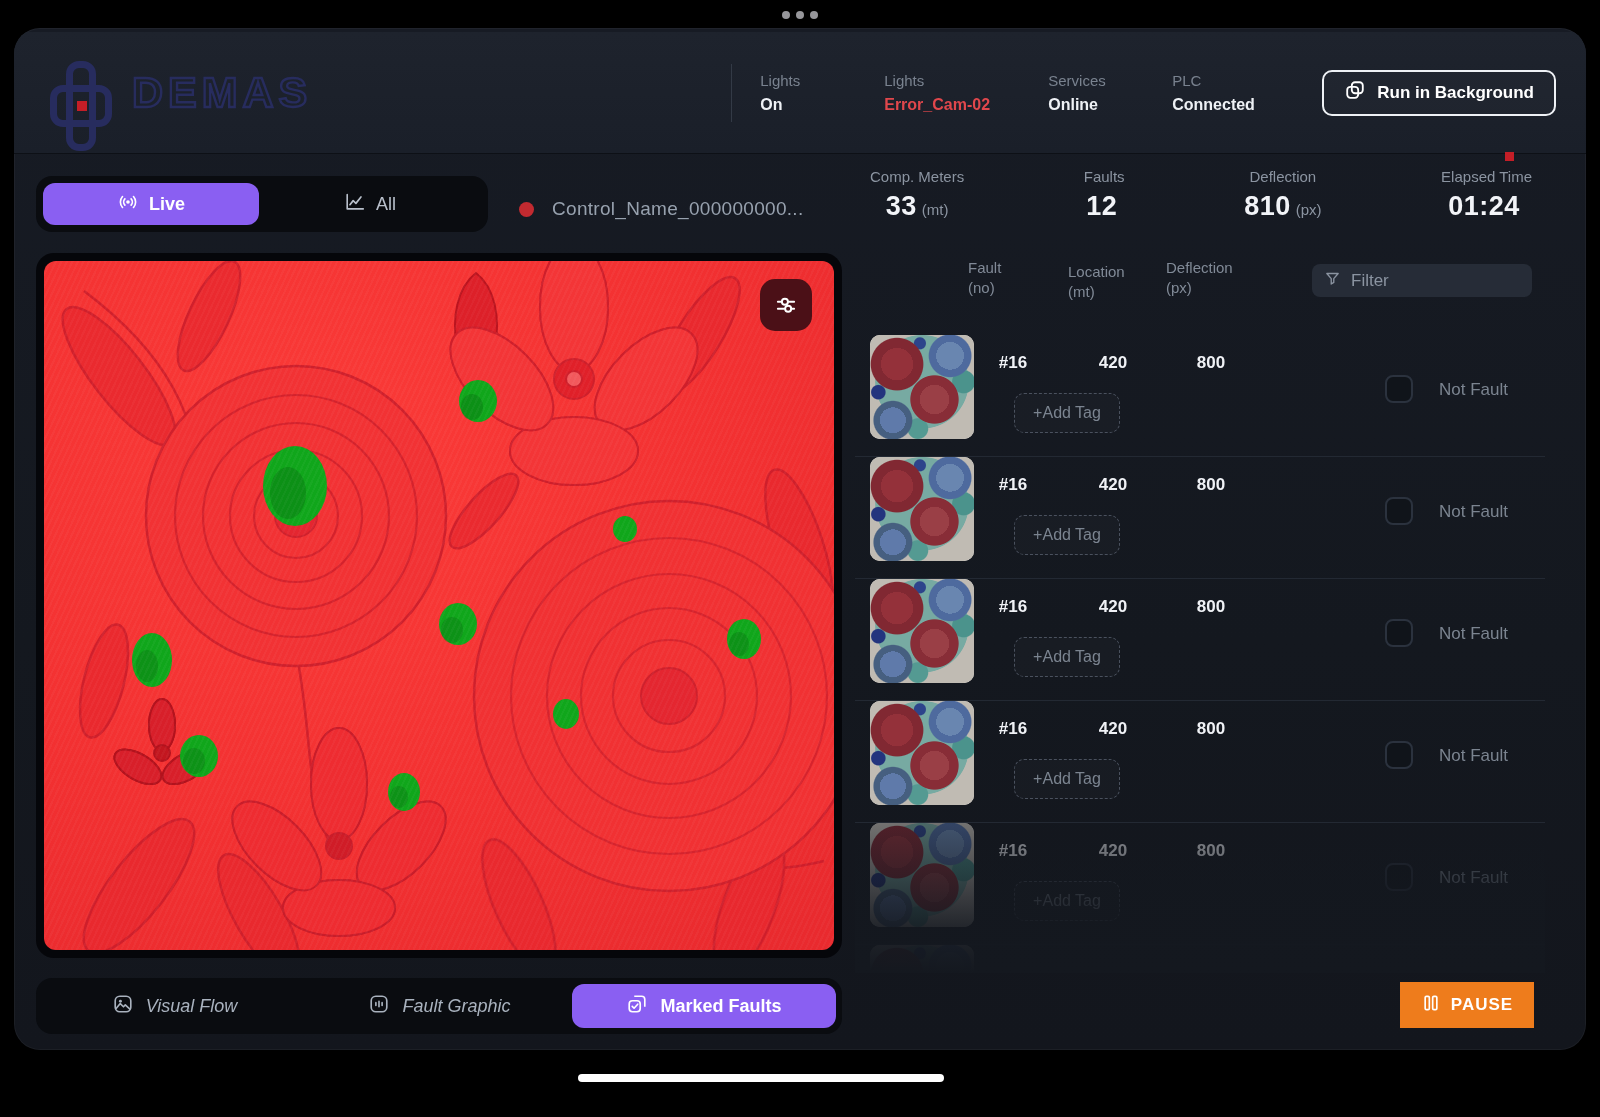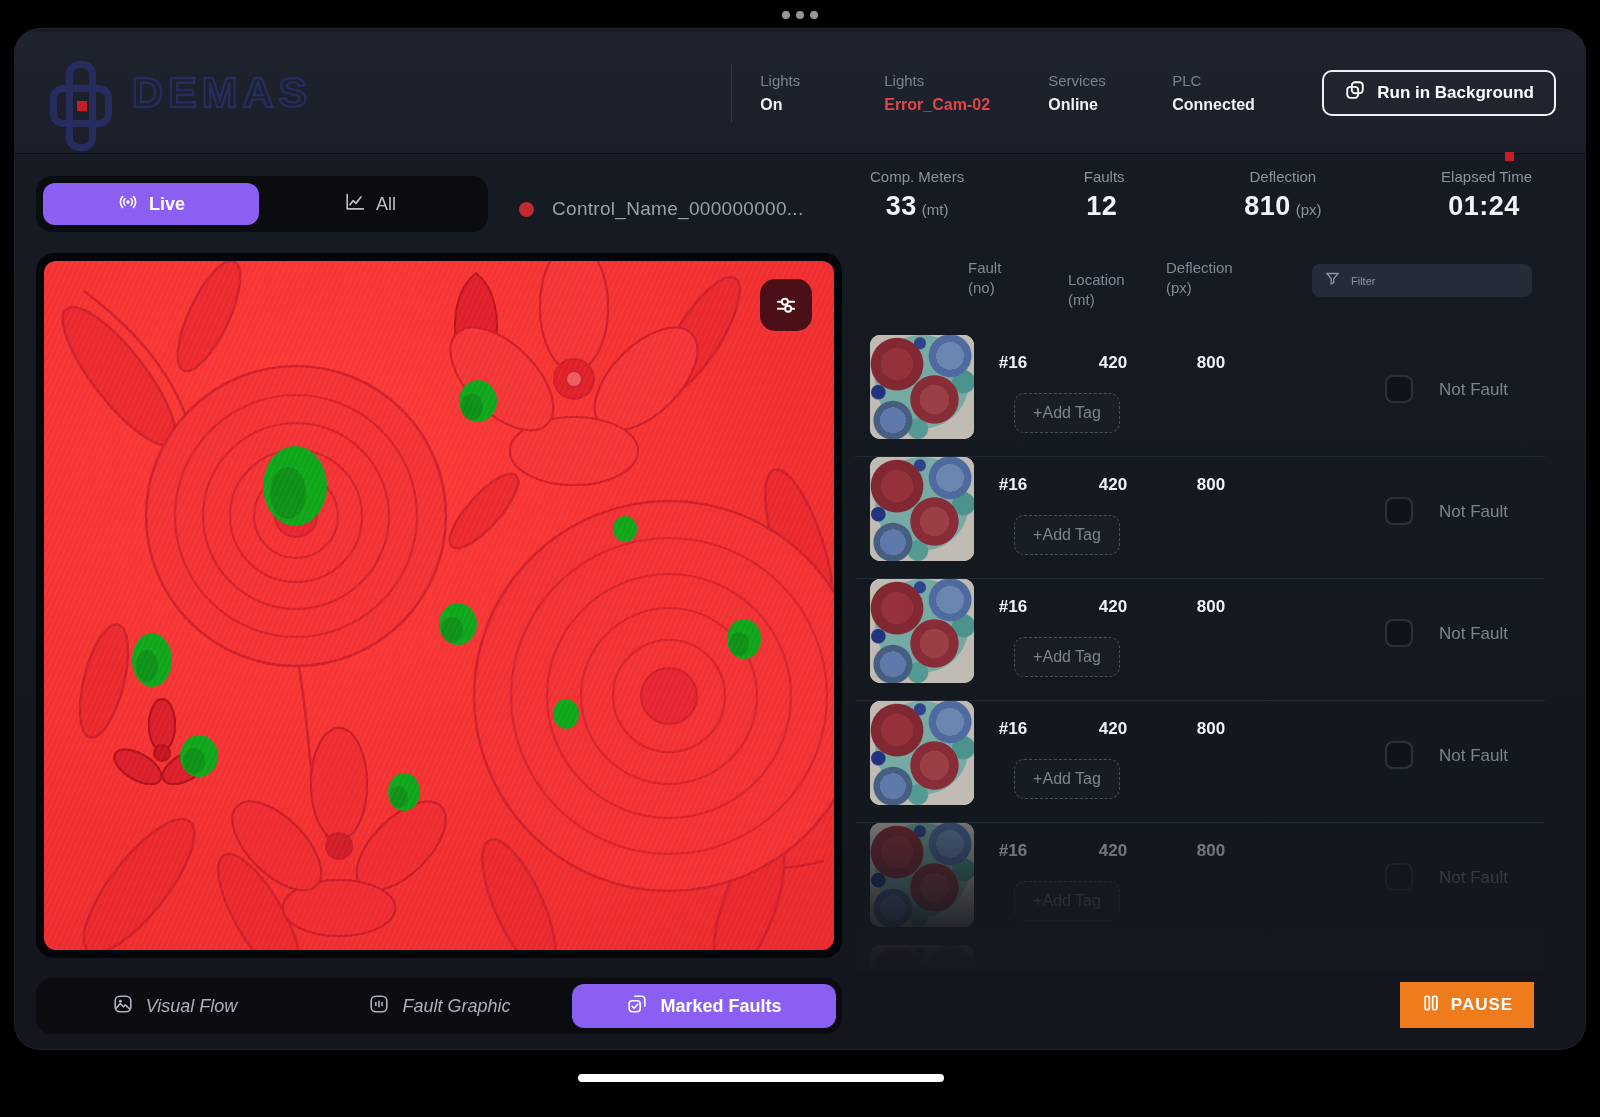--- a/index.html
+++ b/index.html
@@ -74,21 +74,21 @@
     display:flex; align-items:center; padding:6px; }
   .bn-item { flex:1; display:flex; align-items:center; justify-content:center; gap:12px; color:#a9b2be;
     font-size:18px; background:none; border:none; cursor:pointer;font-style:italic; }
   .bn-active { width:264px; height:44px; flex:none; background:#8a5ff2; border:none; border-radius:12px; color:#fff;
     font-size:18px; font-weight:600; display:flex; align-items:center; justify-content:center; gap:12px; cursor:pointer; }
 
   
   .col-label { position:absolute; width:90px; text-align:left; font-size:15px; color:#818a97; line-height:1.35; }
   .filter { position:absolute; left:1298px; top:236px; width:220px; height:33px; background:#262c37; border-radius:8px;
     display:flex; align-items:center; gap:10px; padding:0 12px; }
-  .filter input { flex:1; background:transparent; border:none; outline:none; color:#cdd4dd; font-size:11px; }
+  .filter input { flex:1; background:transparent; border:none; outline:none; color:#cdd4dd; font-size:17px; }
   .filter input::placeholder { color:#8b94a1; }
 
   .rows { position:absolute; left:841px; top:307px; width:690px; height:638px; overflow:hidden; }
   .frow { position:relative; height:122px; border-bottom:1px solid #232933; }
   .frow:last-child { border-bottom:none; }
   .frow.dim { opacity:.55; }
   .thumb { position:absolute; left:15px; top:0; width:104px; height:104px; border-radius:10px; overflow:hidden; background:#f4efe8; }
   .t-art { width:100%; height:100%;
     background:
       radial-gradient(circle at 26% 28%, #b93a46 0 15%, #a22f3c 15% 24%, rgba(0,0,0,0) 25%),
@@ -370,21 +370,21 @@
           </svg>
         </span>
         <span>Marked Faults</span>
       </button>
     </nav>
 
     <div class="col-label" style="left:954px; top:230px;">
       <div>Fault</div>
       <div>(no)</div>
     </div>
-    <div class="col-label" style="left:1054px; top:242px;">
+    <div class="col-label" style="left:1054px; top:234px;">
       <div>Location</div>
       <div>(mt)</div>
     </div>
     <div class="col-label" style="left:1152px; top:230px;">
       <div>Deflection</div>
       <div>(px)</div>
     </div>
     <div class="filter">
       <span>
         <svg width="17" height="17" viewBox="0 0 24 24" fill="none" stroke="#8b94a1" stroke-width="1.9" stroke-linejoin="round">

